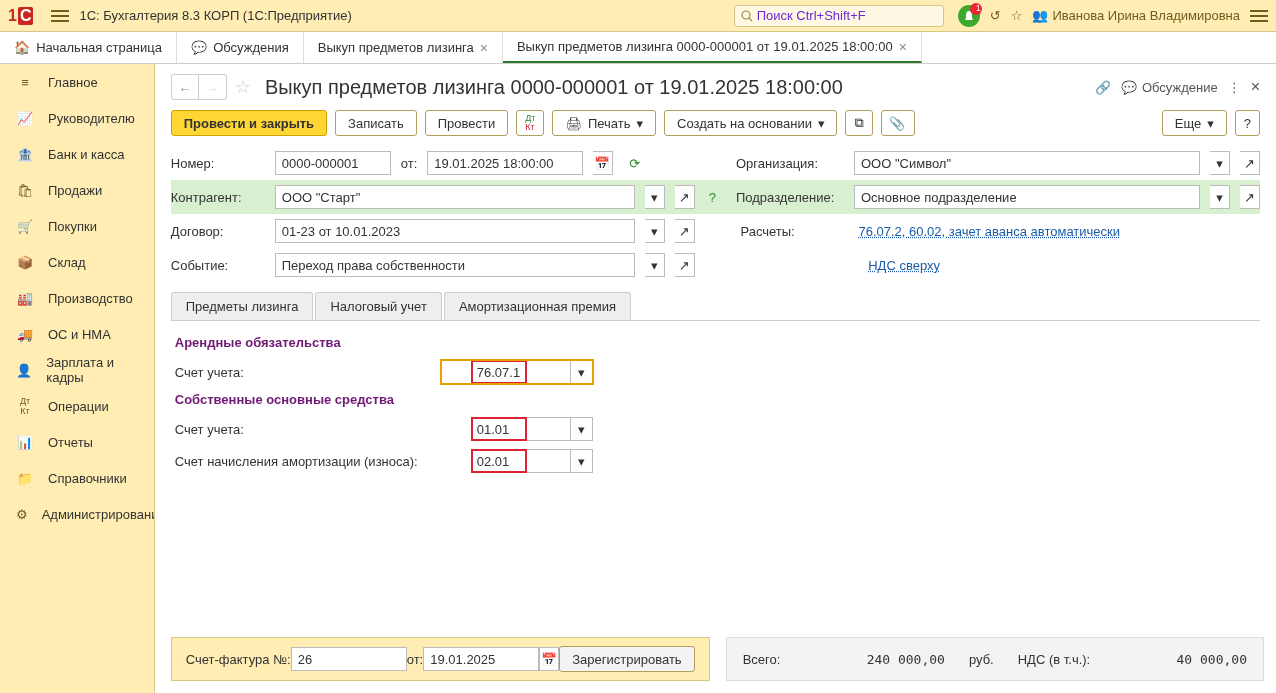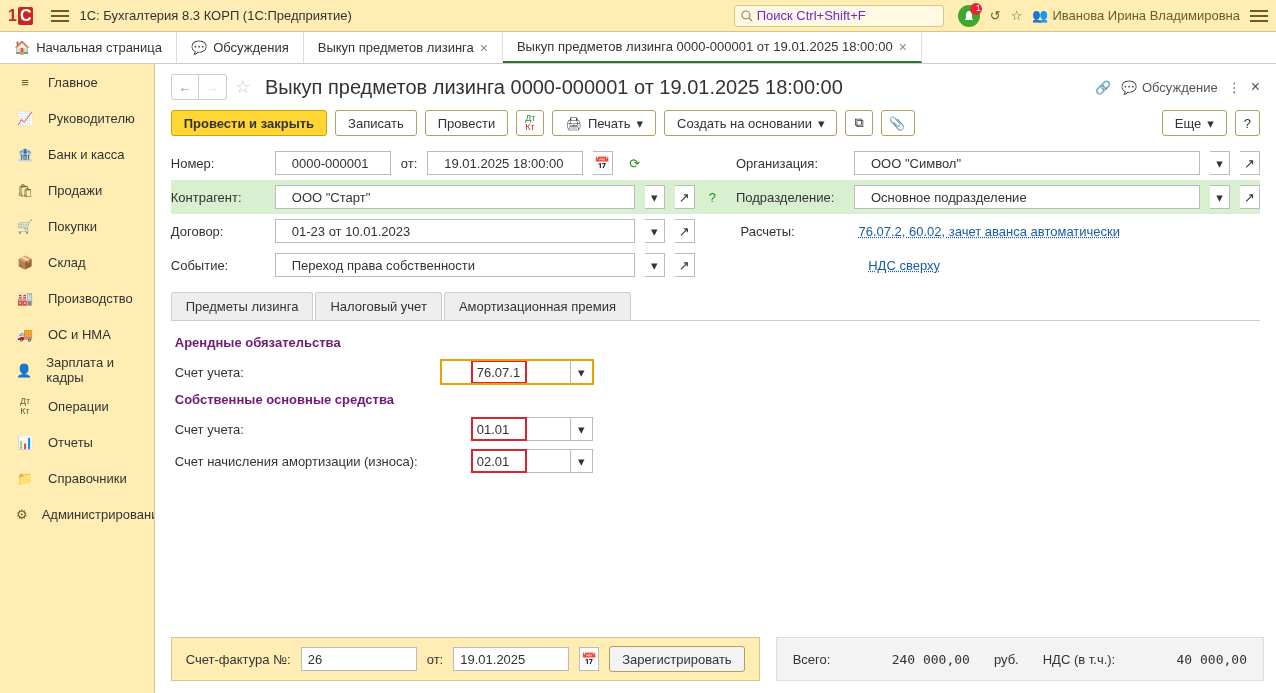--- a/index.html
+++ b/index.html
@@ -40,42 +40,42 @@
 .toolbar { display: flex; align-items: center; padding: 6px 16px 10px 16px; gap: 8px; }
 .btn { height: 26px; padding: 0 12px; border: 1px solid #b0a060; background: #fff; border-radius: 3px; display: flex; align-items: center; gap: 6px; color: #333; }
 .btn.yellow { background: #ffd633; border-color: #cca300; font-weight: bold; }
 .btn.icon-only { padding: 0 8px; }
 .toolbar-spacer { flex: 1; }
 
 .form-area { padding: 0 16px; }
 .form-row { display: flex; align-items: center; min-height: 34px; gap: 10px; }
 .form-row.hl { background: #d9f0d0; }
 .label-col { width: 94px; }
-.input { height: 24px; border: 1px solid #bbb; background: #fff; padding: 0 16px; display: flex; align-items: center; }
+.input { height: 24px; border: 1px solid #bbb; background: #fff; padding: 0 6px; display: flex; align-items: center; }
 .input.link { color: #1a5ca8; text-decoration: underline dotted; border: none; background: none; padding: 0; }
 .drop-btn { width: 20px; height: 24px; border: 1px solid #bbb; border-left: none; display: flex; align-items: center; justify-content: center; background: #fff; }
 .org-col-label { width: 108px; }
 
 .subtabs { display: flex; border-bottom: 1px solid #ccc; margin: 10px 16px 0 16px; }
 .subtab { padding: 6px 14px; border: 1px solid #ccc; border-bottom: none; background: #eee; margin-right: 2px; border-radius: 3px 3px 0 0; }
 .subtab.active { background: #fff; border-bottom: 1px solid #fff; position: relative; top: 1px; }
 
 .tab-content { padding: 10px 20px; }
 .section-title { color: #701a75; margin: 4px 0 6px 0; font-weight: bold; }
 .acc-row { display: flex; align-items: center; height: 32px; gap: 16px; }
 .acc-label { width: 250px; }
 .acc-input { width: 56px; height: 24px; border: 2px solid #d23; padding: 0 4px; display:flex; align-items:center; }
 .combo-wrap { display:flex; }
 .combo-wrap.orange { outline: 2px solid #e8a200; outline-offset: -1px; }
 .combo-wrap.red .acc-input { border:2px solid #d23;margin-left:30px; }
 .combo-plain { width:44px; height:24px; border:1px solid #bbb; border-left:none; background:#fff; }
 .combo-dd { width:22px; height:24px; border:1px solid #bbb; border-left:none; display:flex; align-items:center; justify-content:center; background:#fff; }
 
 .footer { position: absolute; bottom: 0; left: 0; right: 0; display: flex; align-items: stretch; }
-.invoice-box { flex: 0 0 auto; background: #ffedb3; border: 1px solid #d8c684; display: flex; align-items: center; padding: 8px 14px; gap: 10px; margin:0 16px 12px 0; }
+.invoice-box { flex: 0 0 auto; background: #ffedb3; border: 1px solid #d8c684; display: flex; align-items: center; padding: 8px 14px; margin:0 16px 12px 0; }
 .totals-box { flex: 1; background: #f3f3f3; border: 1px solid #ddd; display: flex; align-items: center; padding: 8px 16px; gap: 24px; justify-content: flex-start; margin-bottom:12px; margin-right:12px;}
 .amount { font-family: monospace; }
 .inv-input { height:24px; border:1px solid #bbb; background:#fff; padding:0 6px; display:flex; align-items:center; }
 
 svg { display: block; }
 </style>
 </head>
 <body>
 
 <div class="topbar">

